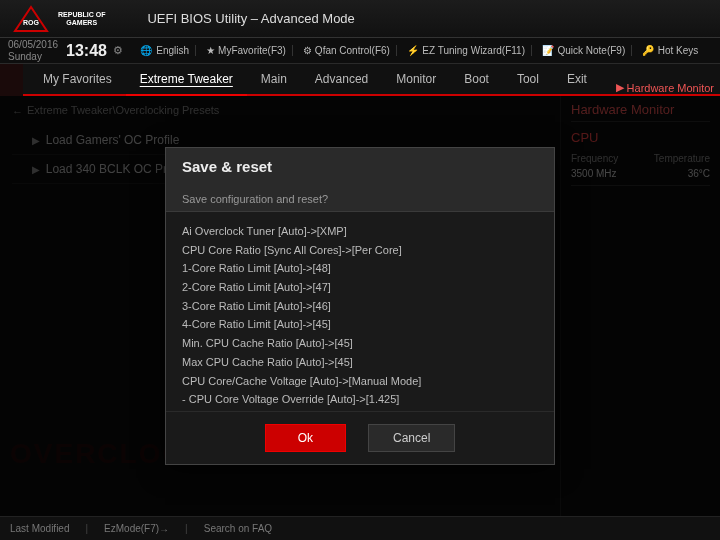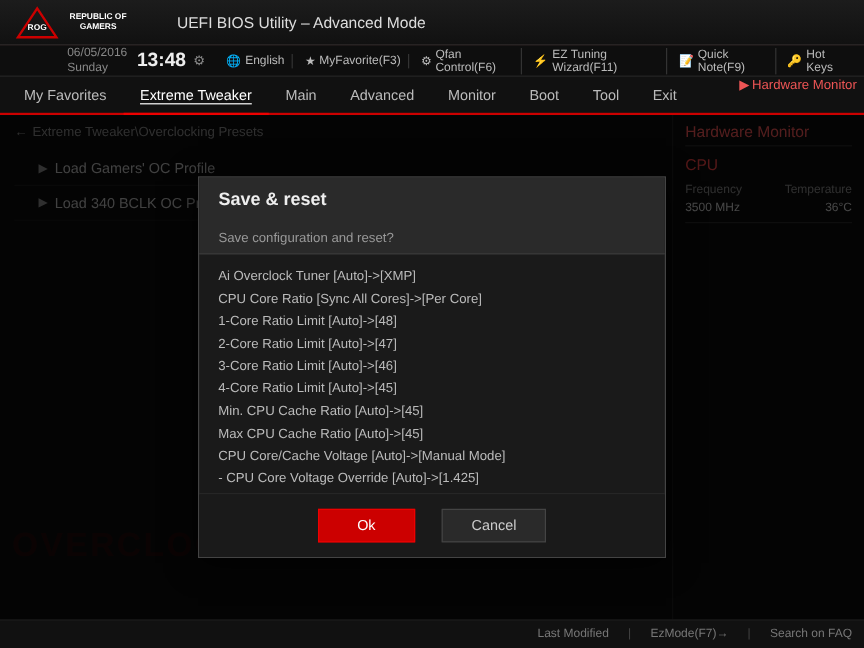--- a/index.html
+++ b/index.html
@@ -60,21 +60,20 @@
       border-bottom: 1px solid #2a2a2a;
       font-size: 11px;
       color: #aaa;
       gap: 4px;
     }
     .topbar-date {
       font-size: 10px;
       color: #888;
       margin-right: 4px;
       line-height: 1.2;
-      margin-left: 48px;
     }
     .topbar-time {
       font-size: 16px;
       color: #eee;
       font-weight: bold;
       margin-right: 2px;
     }
     .topbar-gear {
       color: #888;
       margin-right: 8px;
@@ -88,24 +87,25 @@
       color: #bbb;
       font-size: 10px;
       border-right: 1px solid #333;
     }
     .topbar-item:last-child { border-right: none; }
 
     
     .navbar {
       background: #111;
       display: flex;
-      align-items: flex-start;
+      align-items: flex-end;
       height: 32px;
       border-bottom: 2px solid #c00;
       padding: 0 6px;
+      margin-left: 23px;
     }
     .nav-item {
       padding: 0 14px;
       height: 32px;
       display: flex;
       align-items: center;
       font-size: 12px;
       color: #bbb;
       cursor: pointer;
       border-bottom: 2px solid transparent;
@@ -259,21 +259,20 @@
       cursor: pointer;
     }
 
     
     .footer {
       background: #111;
       height: 24px;
       border-top: 1px solid #222;
       display: flex;
       align-items: center;
-      justify-content: flex-end;
       padding: 0 10px;
       gap: 16px;
       font-size: 10px;
       color: #777;
     }
     .footer-item {
       display: flex;
       align-items: center;
       gap: 4px;
     }

